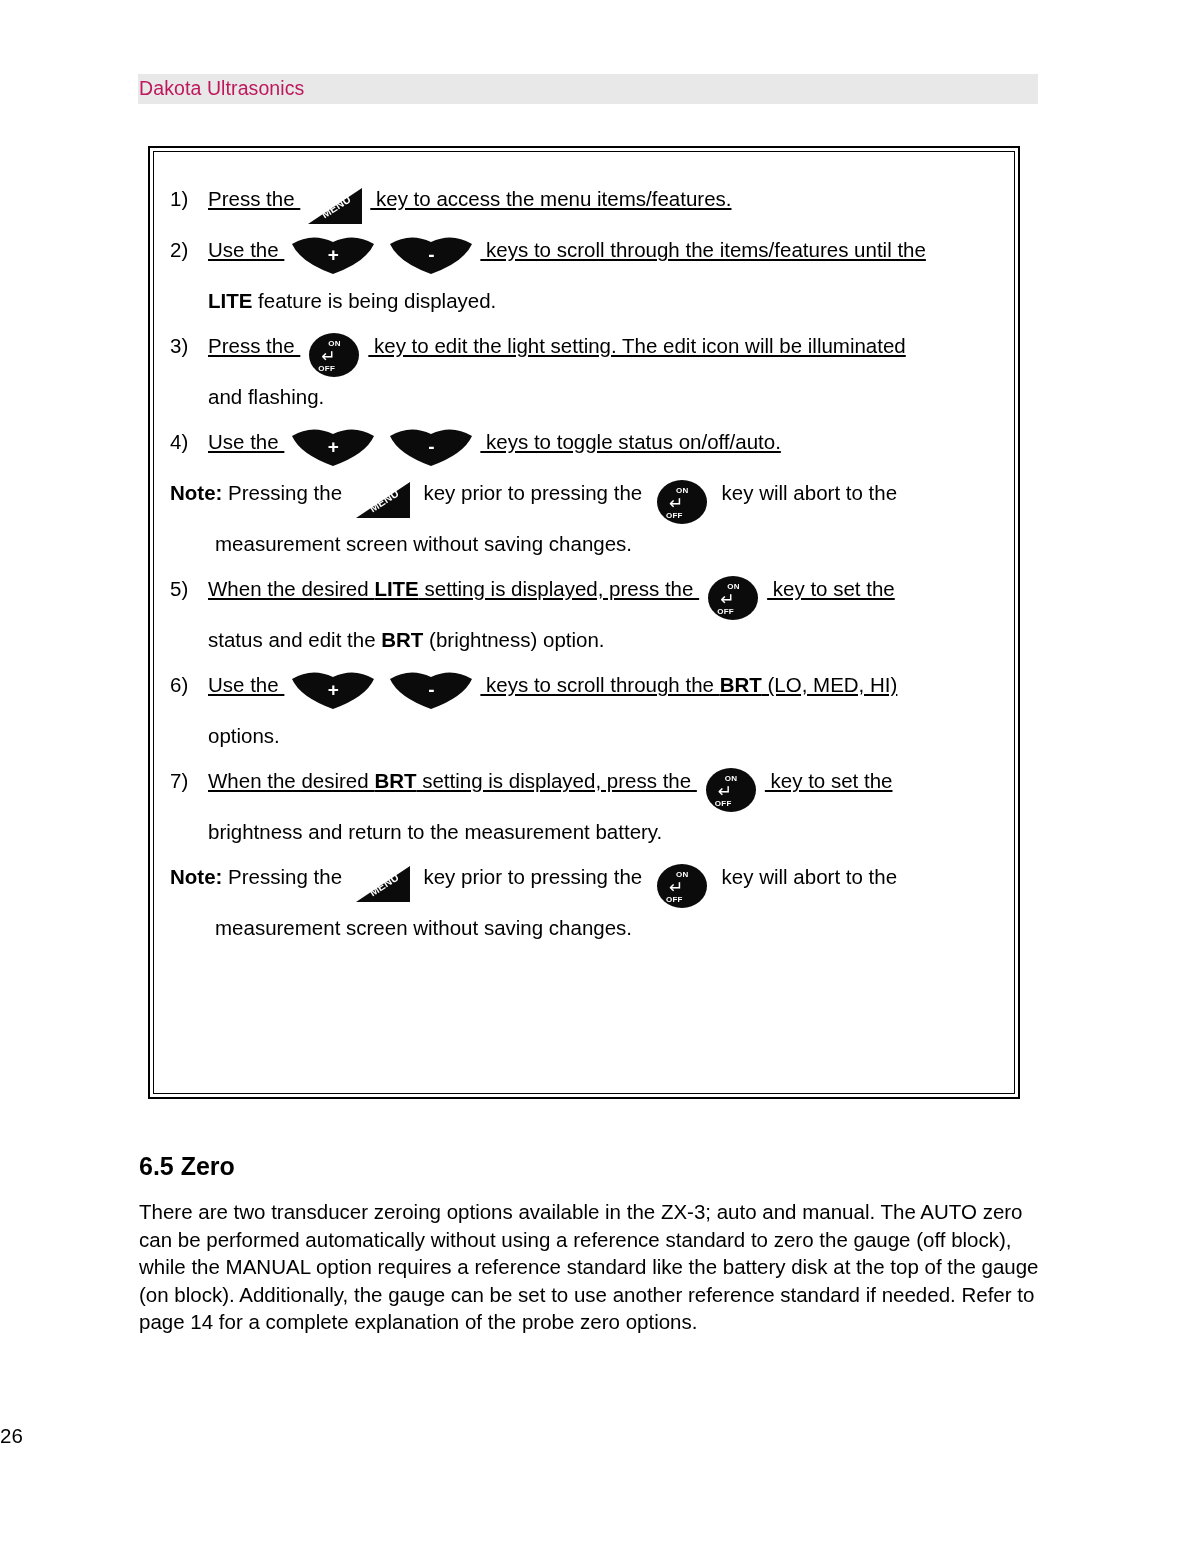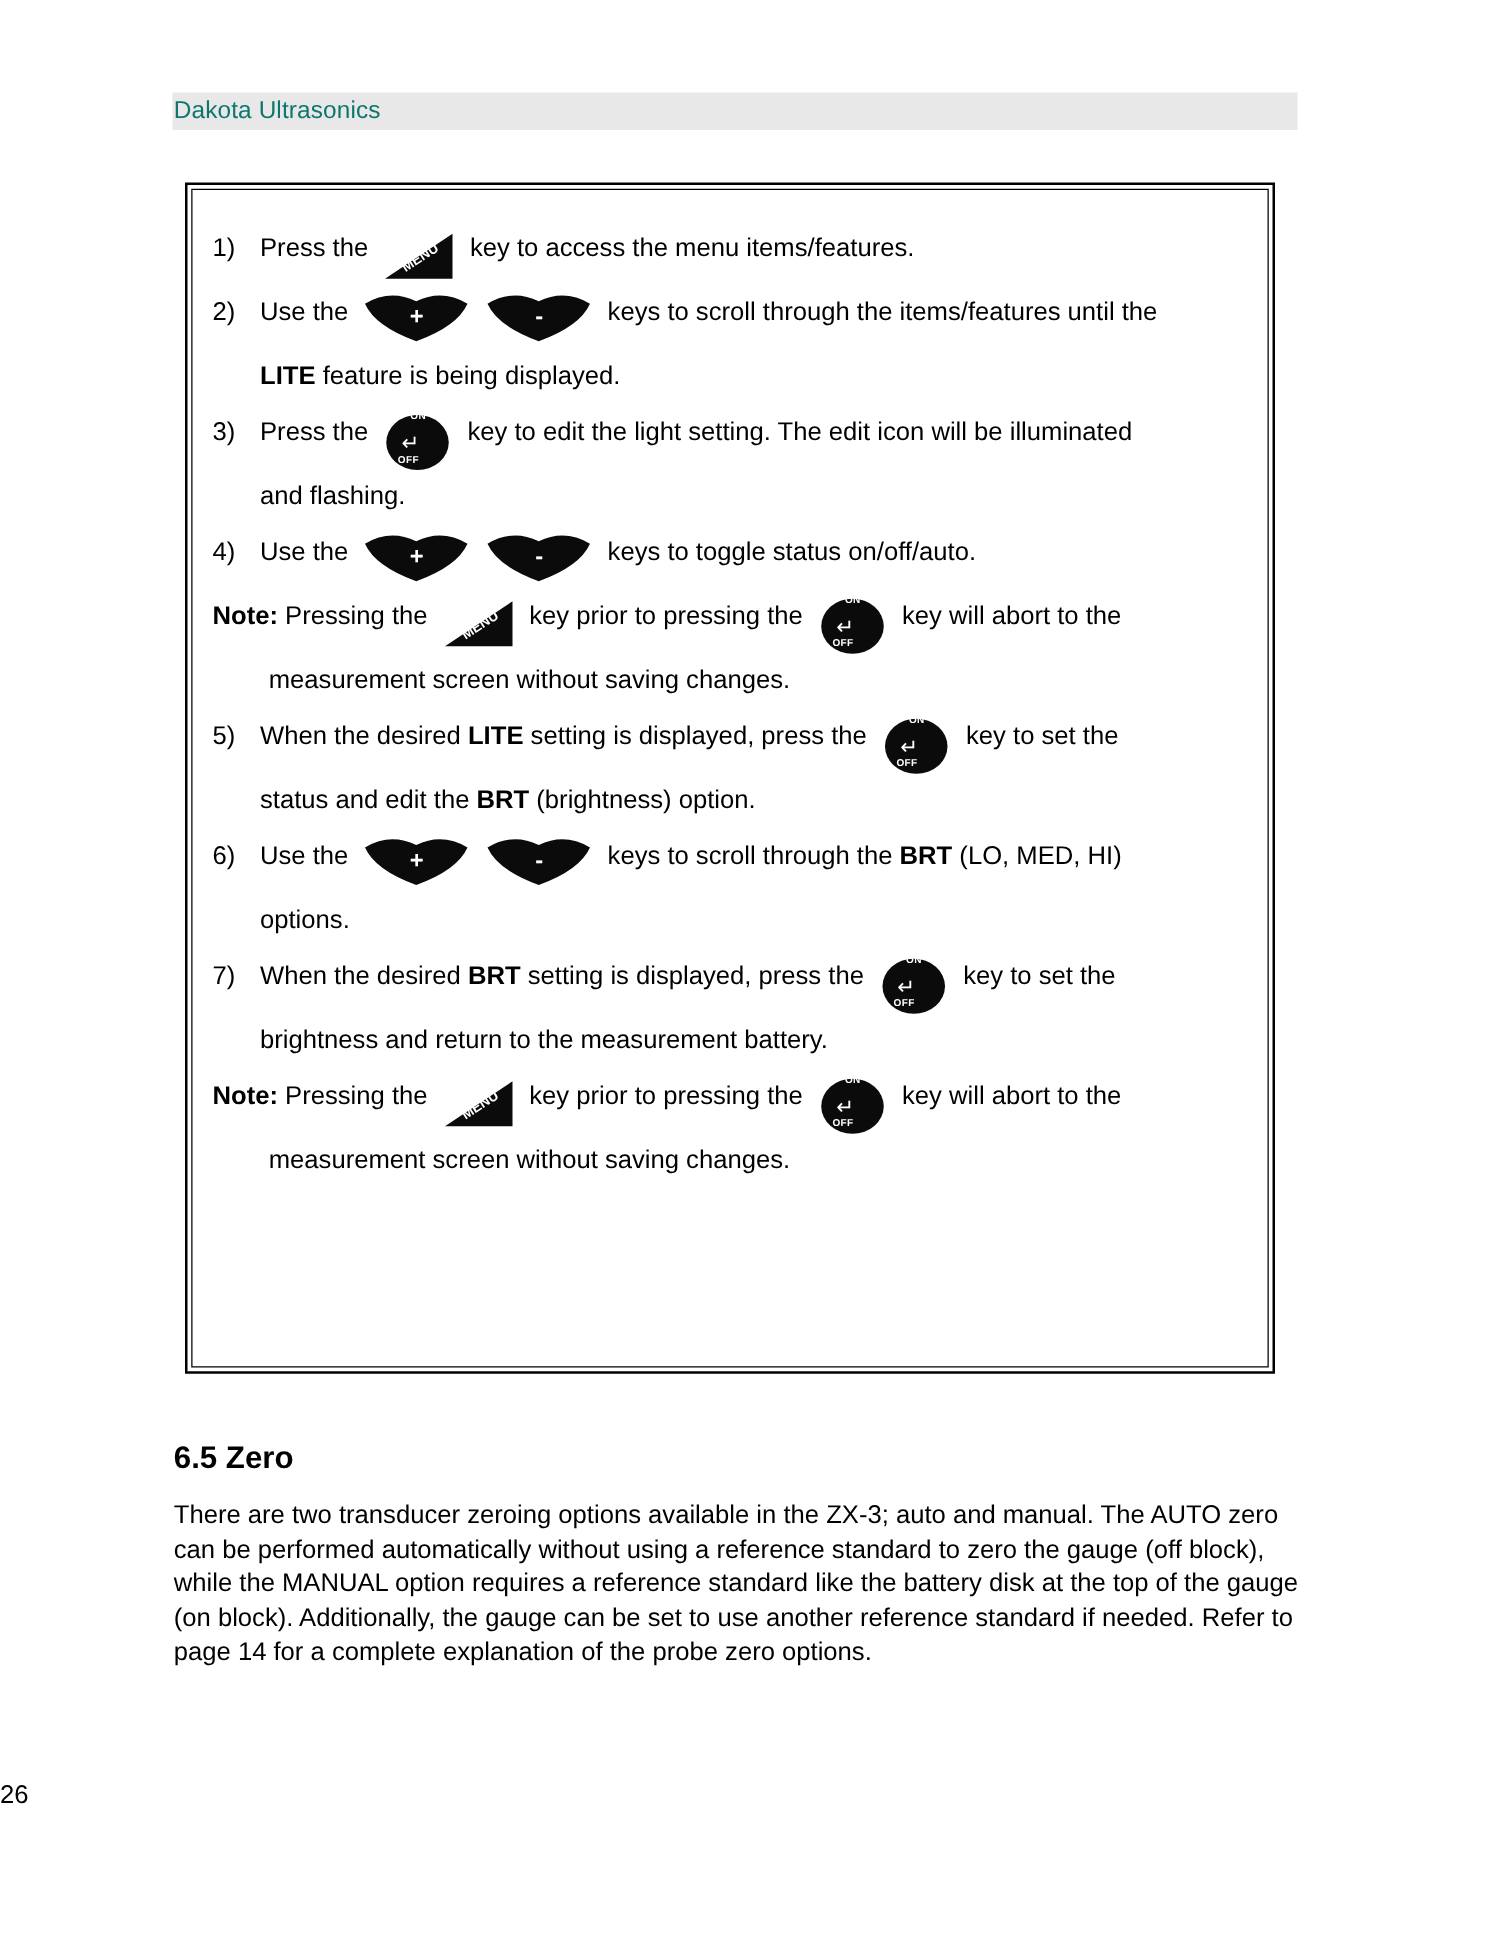--- a/index.html
+++ b/index.html
@@ -30,21 +30,21 @@
     width: 900px;
     height: 30px;
     background: #e8e8e8;
   }
   .header-text {
     position: absolute;
     left: 139px;
     top: 77px;
     font-size: 19.5px;
     letter-spacing: 0.1px;
-    color: #0f766e;
+    color: #be185d;
     text-align: center;
   }
   
   .frame {
     position: absolute;
     left: 148px;
     top: 146px;
     width: 872px;
     height: 953px;
     border: 2px solid #000;
@@ -77,20 +77,21 @@
     width: 38px;
     flex: 0 0 38px;
     text-align: left;
     font-size: 20.5px;
     line-height: 45px;
   }
   .step .body {
     flex: 1 1 auto;
     font-size: 20.5px;
     line-height: 45px;
+    text-decoration: underline;
   }
   .note {
     font-size: 20.5px;
     line-height: 45px;
     margin-bottom: 6px;
   }
   .note .lbl { font-weight: bold; }
   .indent-line {
     padding-left: 38px;
     font-size: 20.5px;
@@ -142,21 +143,21 @@
   .icon-onoff svg { display: block; }
   .icon-onoff .on-lbl,
   .icon-onoff .off-lbl {
     position: absolute;
     color: #fff;
     font-size: 8px;
     font-weight: bold;
     line-height: 1;
     letter-spacing: 0.3px;
   }
-  .icon-onoff .on-lbl { top: 0; left: 22px; }
+  .icon-onoff .on-lbl { top: 10px; left: 22px; }
   .icon-onoff .off-lbl { bottom: 7px; left: 12px; }
   .icon-onoff .arrow {
     position: absolute;
     left: 15px;
     top: 18px;
     color: #fff;
     font-size: 17px;
     line-height: 1;
     font-family: "DejaVu Sans", sans-serif;
   }

